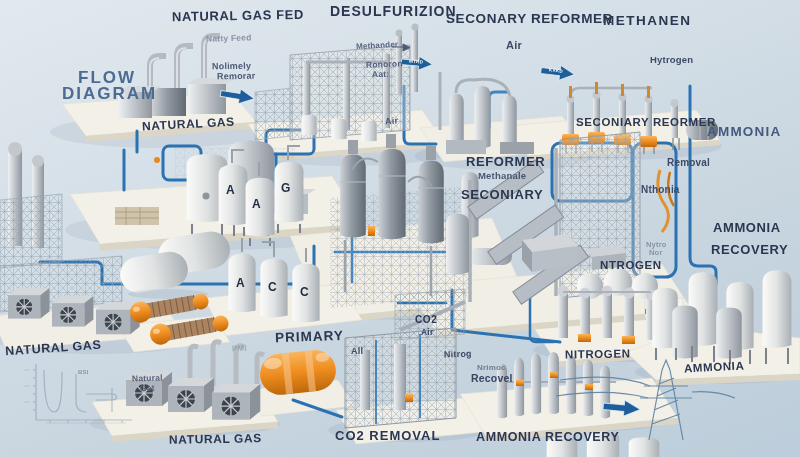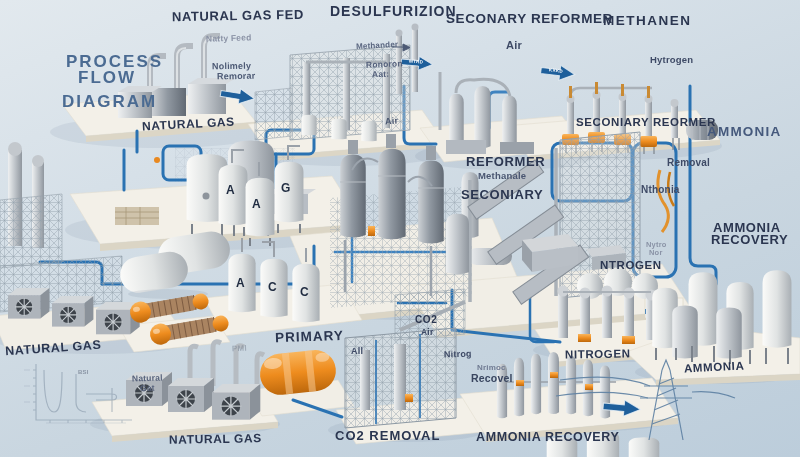--- a/index.html
+++ b/index.html
@@ -408,23 +408,22 @@
   <path d="M33,370 H36 M33,378 H36 M33,386 H36 M33,394 H36 M33,402 H36 M33,410 H36" stroke-width="1"></path>
   <path d="M24,370 H30 M24,386 H30 M24,402 H30" stroke-width="0.7" opacity="0.7"></path>
   <path d="M50,420 V423 M68,420 V423 M86,420 V423 M104,420 V423 M122,420 V423" stroke-width="1"></path>
   <path d="M46,423 H126" stroke-width="0.7" opacity="0.6"></path>
   <path d="M44,370 C44,408 50,412 54,412 C58,412 62,408 62,372"></path>
   <path d="M76,374 V402 C76,410 82,412 86,412"></path>
   <path d="M86,394 H112 C118,394 118,400 112,400 H96 M112,388 V412"></path>
 </g>
 </svg>
 
-<div class="title-line" style="left:66px;top:52px;">PROCESS</div>
 <div class="title-line" style="left:78px;top:68px;">FLOW</div>
-<div class="title-line" style="left:62px;top:92px;">DIAGRAM</div>
+<div class="title-line" style="left:62px;top:84px;">DIAGRAM</div>
 
 <div class="lbl" style="left:172px;top:9px;transform:rotate(-1deg);">NATURAL GAS FED</div>
 <div class="lbl" style="left:446px;top:11px;font-size:13.5px;">SECONARY REFORMER</div>
 <div class="lbl" style="left:330px;top:3px;font-size:14px;letter-spacing:1px;">DESULFURIZION</div>
 <div class="lbl" style="left:603px;top:13px;font-size:13.5px;letter-spacing:1.5px;">METHANEN</div>
 <div class="lbl" style="left:142px;top:118px;font-size:12px;transform:rotate(-3deg);">NATURAL GAS</div>
 
 <div class="lbl sm" style="left:206px;top:34px;font-size:8.5px;color:#8b93a6;transform:rotate(-2deg);">Natty Feed</div>
 <div class="lbl sm" style="left:212px;top:61px;font-size:9px;color:#4d5a75;transform:rotate(-1deg);">Nolimely</div>
 <div class="lbl sm" style="left:217px;top:71px;font-size:9px;color:#4d5a75;transform:rotate(-1deg);">Remorar</div>
@@ -437,21 +436,21 @@
 
 <div class="lbl" style="left:707px;top:124px;font-size:13.5px;letter-spacing:1.2px;color:#45597c;">AMMONIA</div>
 <div class="lbl" style="left:576px;top:116px;font-size:11.5px;">SECONIARY REORMER</div>
 <div class="lbl" style="left:461px;top:140px;margin-top:48px;">SECONIARY</div>
 <div class="lbl" style="left:466px;top:155px;">REFORMER</div>
 <div class="lbl sm" style="left:478px;top:171px;font-size:9.5px;color:#4a5671;">Methanale</div>
 <div class="lbl sm" style="left:641px;top:148px;font-size:10px;color:#3e4a66;margin-top:36px;">Nthonia</div>
 <div class="lbl sm" style="left:639px;top:157px;font-size:10px;color:#3e4a66;padding-left:28px;">Removal</div>
 
 <div class="lbl" style="left:713px;top:221px;">AMMONIA</div>
-<div class="lbl" style="left:711px;top:233px;">RECOVERY</div>
+<div class="lbl" style="left:711px;top:243px;">RECOVERY</div>
 <div class="lbl sm" style="left:646px;top:241px;font-size:7.5px;color:#8a93a6;">Nytro</div>
 <div class="lbl sm" style="left:649px;top:249px;font-size:7.5px;color:#8a93a6;">Nor</div>
 <div class="lbl" style="left:600px;top:259px;font-size:11.5px;">NTROGEN</div>
 
 <div class="lbl" style="left:275px;top:329px;font-size:13.5px;letter-spacing:1px;transform:rotate(-2deg);">PRIMARY</div>
 <div class="lbl" style="left:415px;top:314px;font-size:10px;">CO2</div>
 <div class="lbl sm" style="left:421px;top:328px;font-size:8.5px;color:#3e4a66;">Air</div>
 <div class="lbl sm" style="left:351px;top:346px;font-size:9px;color:#3e4a66;">All</div>
 <div class="lbl sm" style="left:444px;top:349px;font-size:9px;color:#3e4a66;transform:rotate(-2deg);">Nitrog</div>
 <div class="lbl sm" style="left:477px;top:363px;font-size:8px;color:#707b92;">Nrimoc</div>

